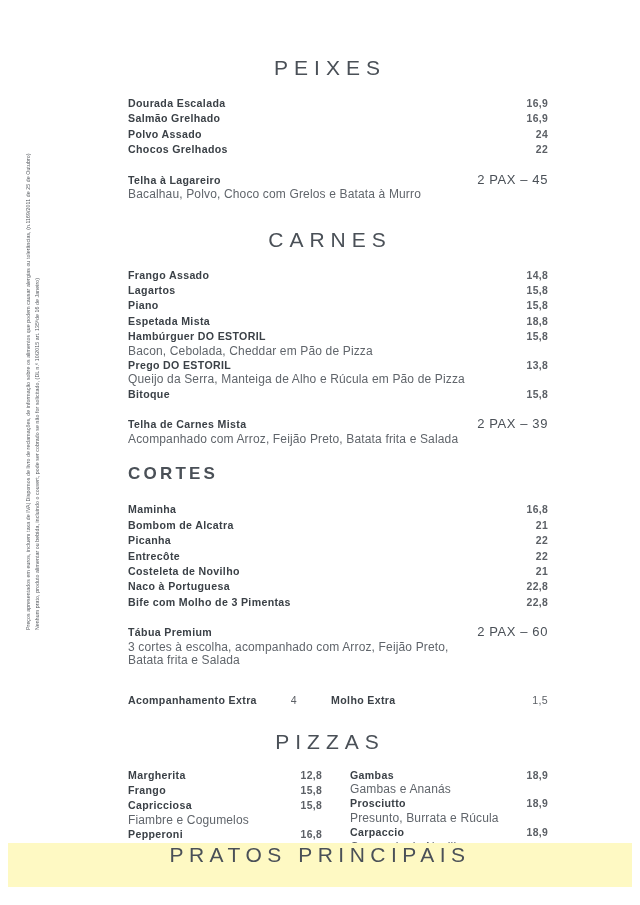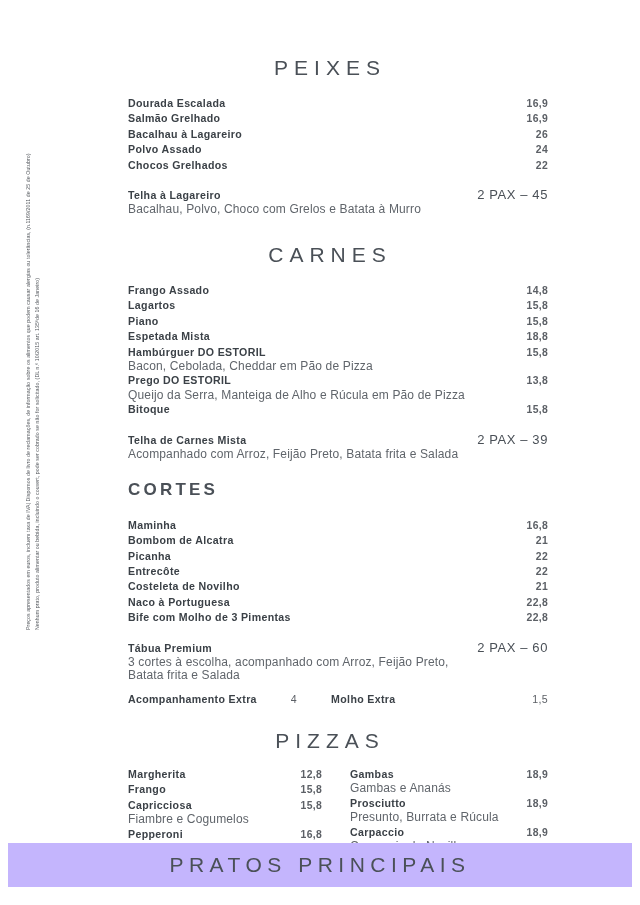--- a/index.html
+++ b/index.html
@@ -99,21 +99,21 @@
     letter-spacing: 0.6px;
     font-weight: normal;
     color: #4a5057;
     font-size: 13px;
   }
 
   
   .extras {
     display: flex;
     align-items: baseline;
-    margin-top: 10px;
+    margin-top: 26px;
     padding-left: 16px;
     font-size: 10.6px;
     font-weight: bold;
     letter-spacing: 0.35px;
     color: #3b4147;
   }
   .extras .x-name { }
   .extras .x-price {
     font-weight: normal;
     color: #5c6066;
@@ -135,23 +135,22 @@
   .pizza-col { width: 50%; padding-right: 16px; box-sizing: border-box; }
   .pizza-col.right { padding-right: 0; padding-left: 12px; }
 
   
   .footer {
     position: absolute;
     left: 8px;
     right: 8px;
     bottom: 18px;
     height: 44px;
-    background: #c4b5fd;
+    background: #fef9c3;
     display: flex;
-    align-items: center;
     justify-content: center;
   }
   .footer-text {
     font-size: 21px;
     letter-spacing: 5.5px;
     color: #4a5057;
   }
 </style>
 </head>
 <body>
@@ -166,24 +165,20 @@
   <h1 class="section-title peixes">PEIXES</h1>
 
   <div class="items">
     <div class="row">
       <span class="name">Dourada Escalada</span>
       <span class="price">16,9</span>
     </div>
     <div class="row">
       <span class="name">Salmão Grelhado</span>
       <span class="price">16,9</span>
-    </div>
-    <div class="row">
-      <span class="name">Bacalhau à Lagareiro</span>
-      <span class="price">26</span>
     </div>
     <div class="row">
       <span class="name">Polvo Assado</span>
       <span class="price">24</span>
     </div>
     <div class="row">
       <span class="name">Chocos Grelhados</span>
       <span class="price">22</span>
     </div>
 

